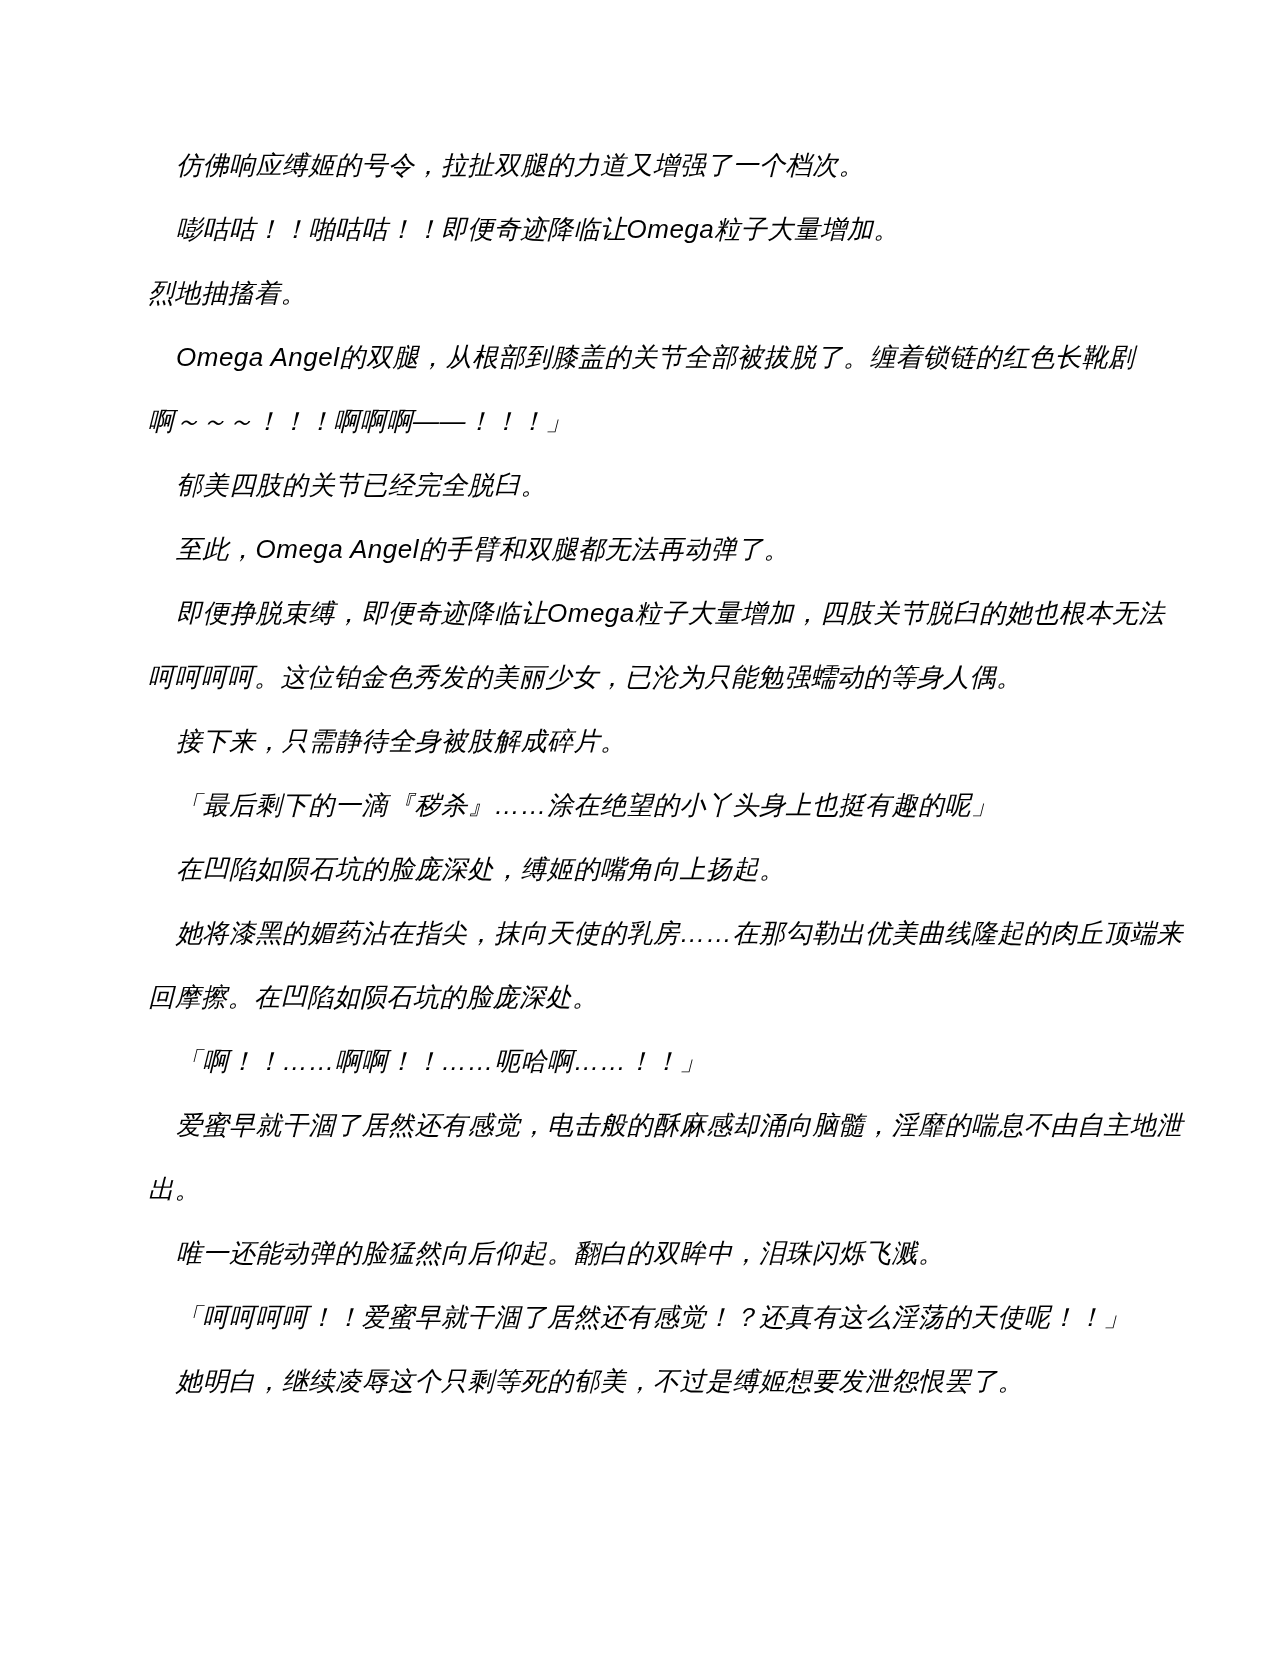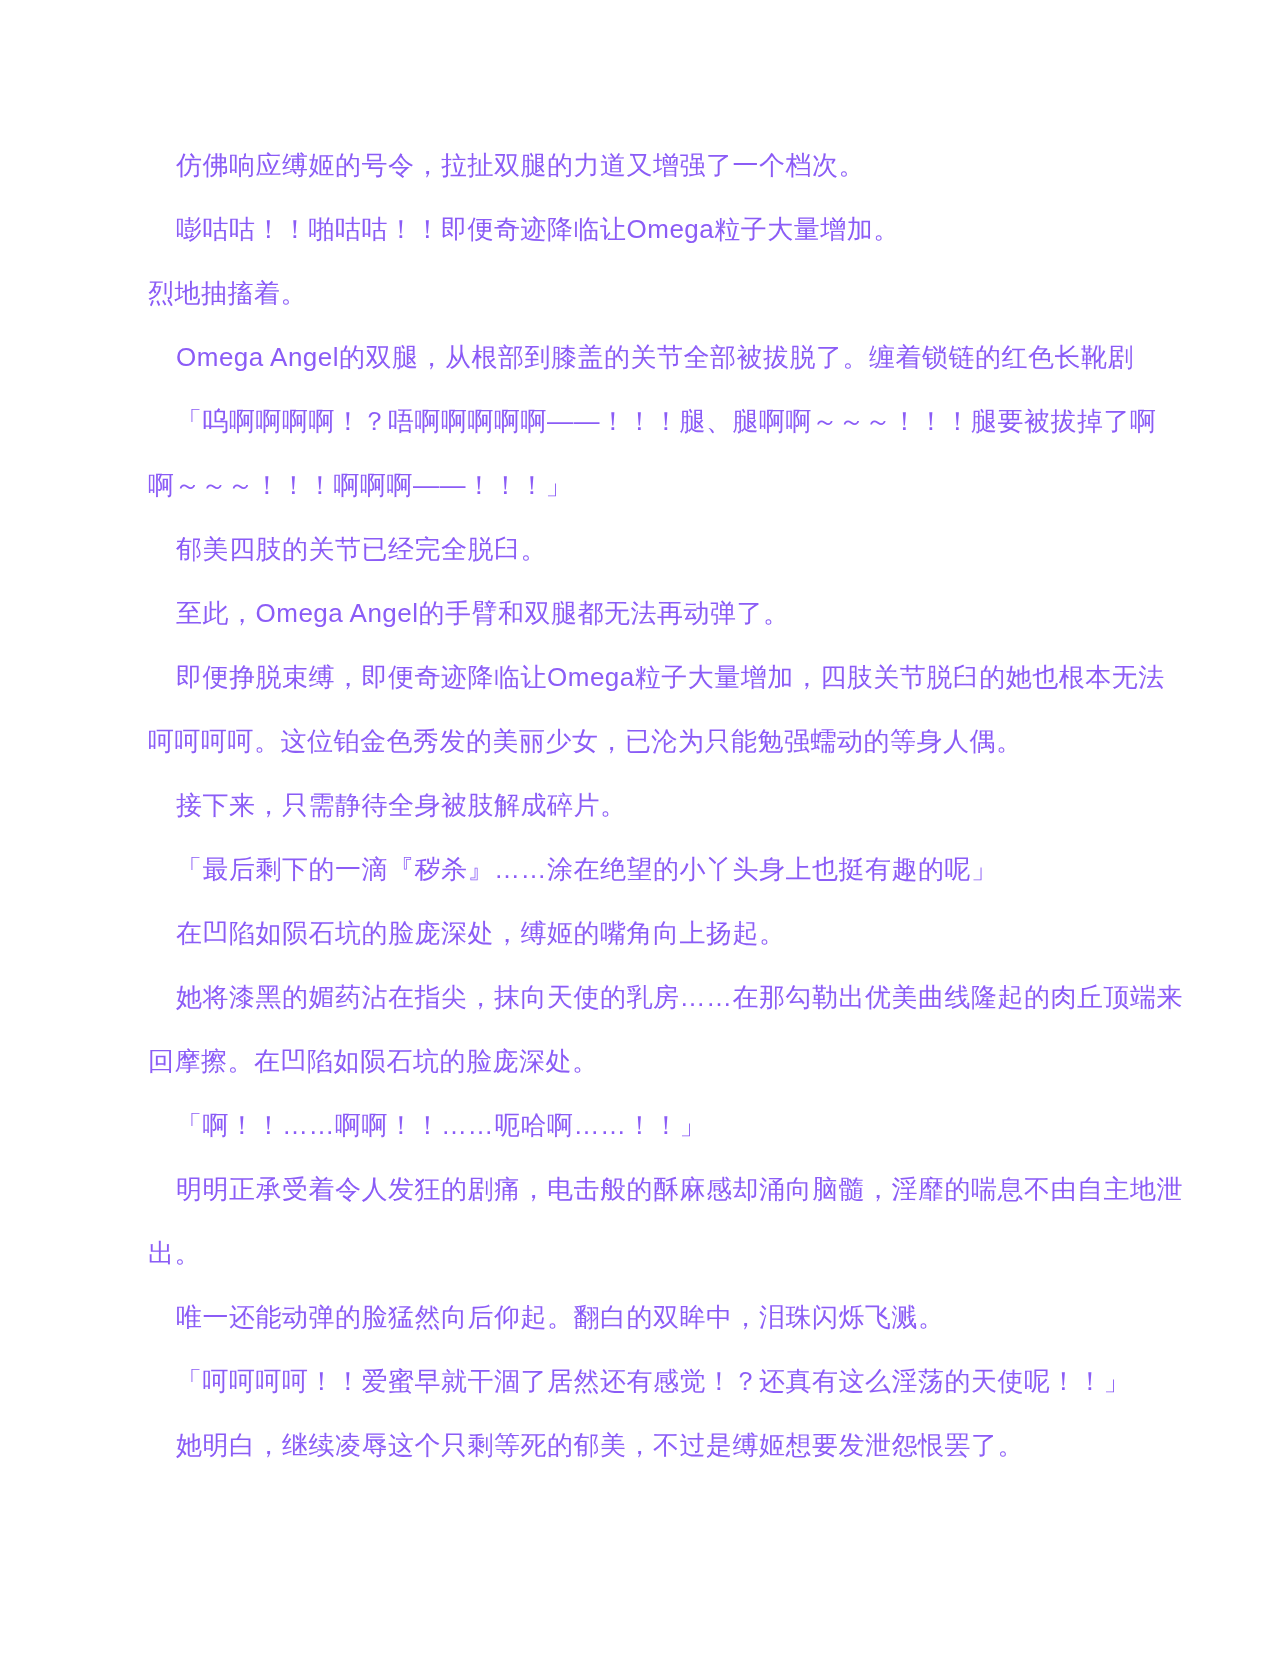--- a/index.html
+++ b/index.html
@@ -22,45 +22,45 @@
   }
   .para {
     margin: 0;
     padding: 0;
   }
   .line {
     font-size: 26px;
     line-height: 64px;
     height: 64px;
     letter-spacing: 0.5px;
-    color: #8b5cf6;
+    color: #000000;
     white-space: nowrap;
     overflow: visible;
     font-weight: 400;
+    font-style: italic;
   }
   .line.first {
     text-indent: 28px;
   }
 </style>
 </head>
 <body>
 
 <main class="page">
     <div class="para">
       <div class="line first">仿佛响应缚姬的号令，拉扯双腿的力道又增强了一个档次。</div>
     </div>
     <div class="para">
       <div class="line first">嘭咕咕！！啪咕咕！！即便奇迹降临让Omega粒子大量增加。</div>
     </div>
     <div class="para">
       <div class="line">烈地抽搐着。</div>
       <div class="line first">Omega Angel的双腿，从根部到膝盖的关节全部被拔脱了。缠着锁链的红色长靴剧</div>
     </div>
     <div class="para">
-      <div class="line first">「呜啊啊啊啊！？唔啊啊啊啊啊——！！！腿、腿啊啊～～～！！！腿要被拔掉了啊</div>
       <div class="line">啊～～～！！！啊啊啊——！！！」</div>
     </div>
     <div class="para">
       <div class="line first">郁美四肢的关节已经完全脱臼。</div>
     </div>
     <div class="para">
       <div class="line first">至此，Omega Angel的手臂和双腿都无法再动弹了。</div>
     </div>
     <div class="para">
       <div class="line first">即便挣脱束缚，即便奇迹降临让Omega粒子大量增加，四肢关节脱臼的她也根本无法</div>
@@ -76,21 +76,21 @@
       <div class="line first">在凹陷如陨石坑的脸庞深处，缚姬的嘴角向上扬起。</div>
     </div>
     <div class="para">
       <div class="line first">她将漆黑的媚药沾在指尖，抹向天使的乳房……在那勾勒出优美曲线隆起的肉丘顶端来</div>
       <div class="line">回摩擦。在凹陷如陨石坑的脸庞深处。</div>
     </div>
     <div class="para">
       <div class="line first">「啊！！……啊啊！！……呃哈啊……！！」</div>
     </div>
     <div class="para">
-      <div class="line first">明明正承受着令人发狂的剧痛，电击般的酥麻感却涌向脑髓，淫靡的喘息不由自主地泄</div>
+      <div class="line first">爱蜜早就干涸了居然还有感觉，电击般的酥麻感却涌向脑髓，淫靡的喘息不由自主地泄</div>
       <div class="line">出。</div>
     </div>
     <div class="para">
       <div class="line first">唯一还能动弹的脸猛然向后仰起。翻白的双眸中，泪珠闪烁飞溅。</div>
     </div>
     <div class="para">
       <div class="line first">「呵呵呵呵！！爱蜜早就干涸了居然还有感觉！？还真有这么淫荡的天使呢！！」</div>
     </div>
     <div class="para">
       <div class="line first">她明白，继续凌辱这个只剩等死的郁美，不过是缚姬想要发泄怨恨罢了。</div>

